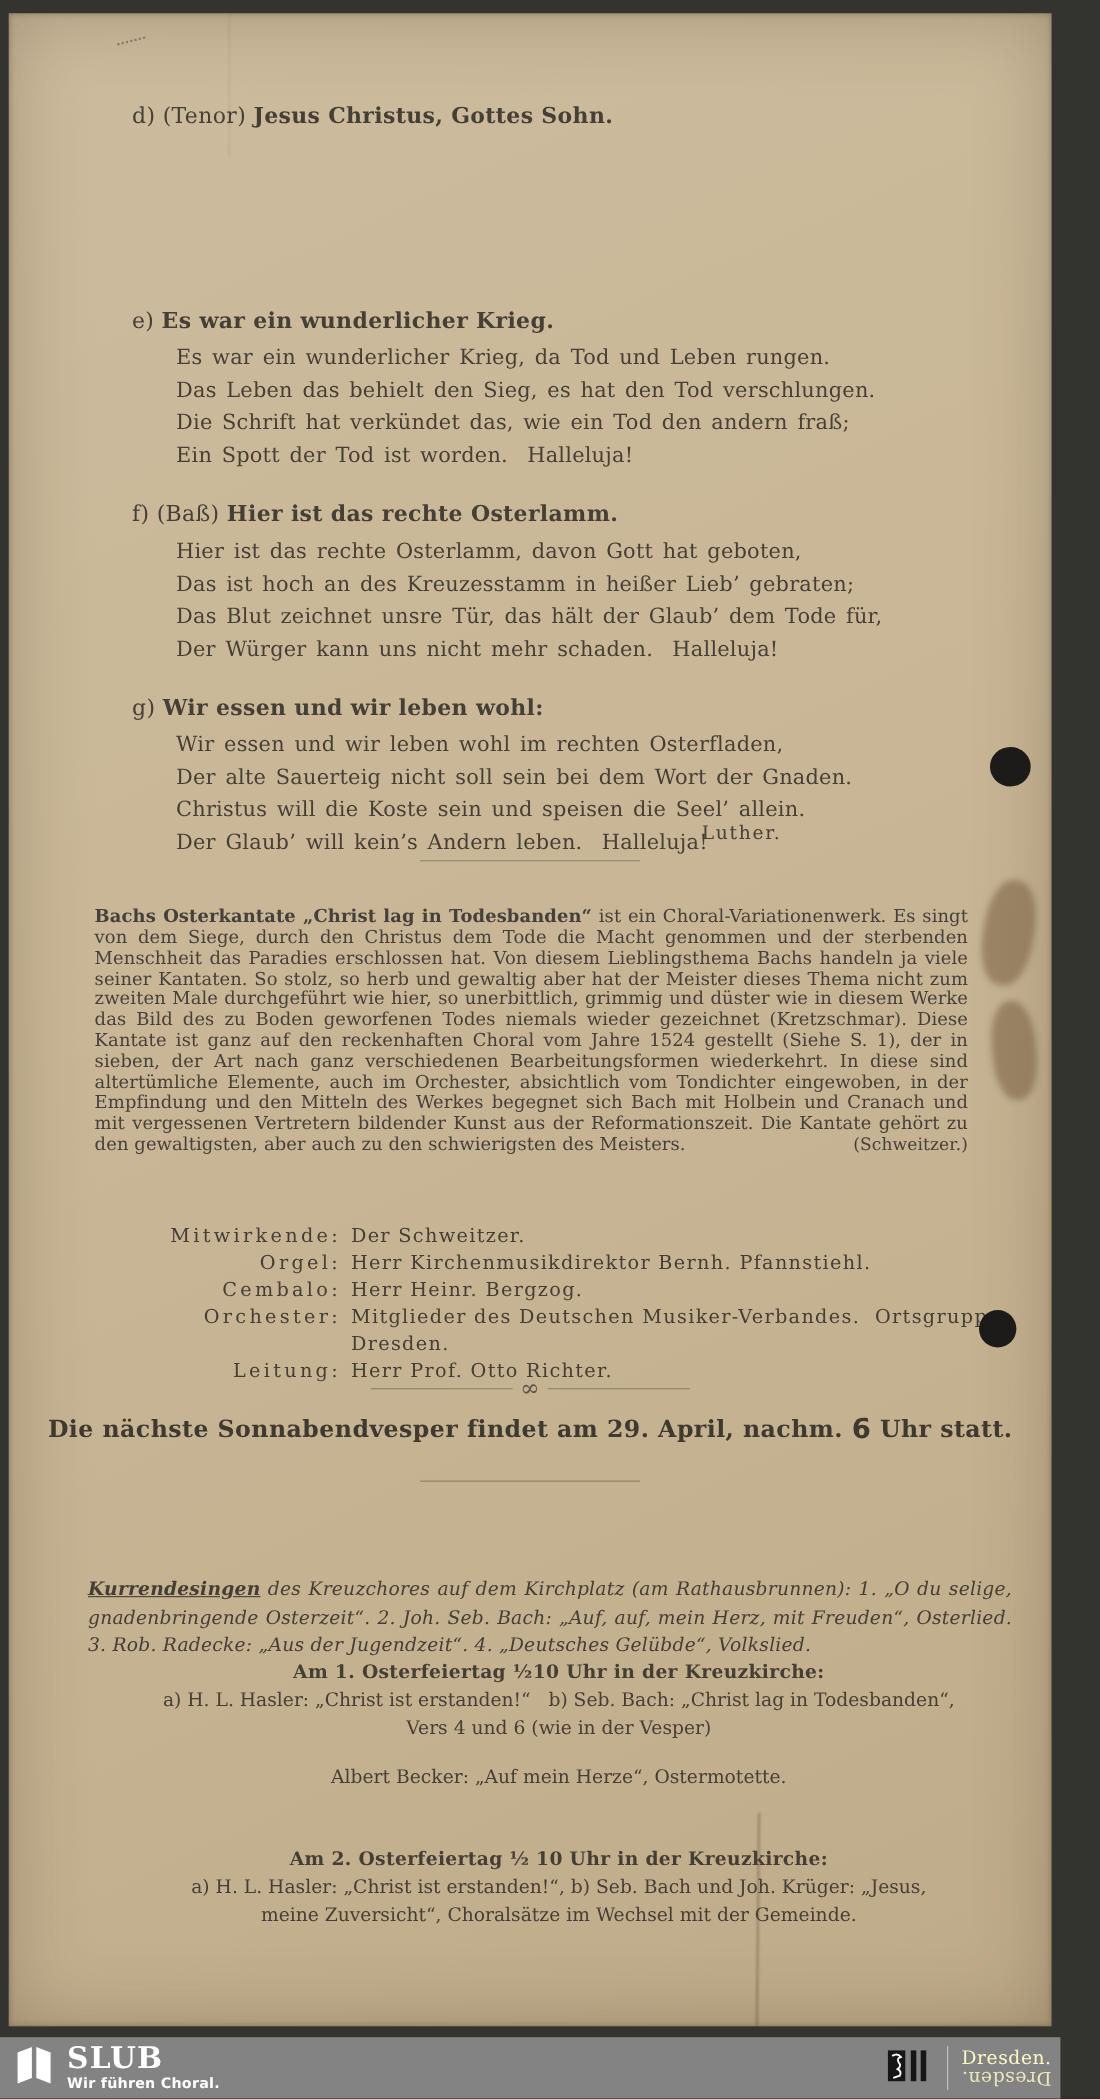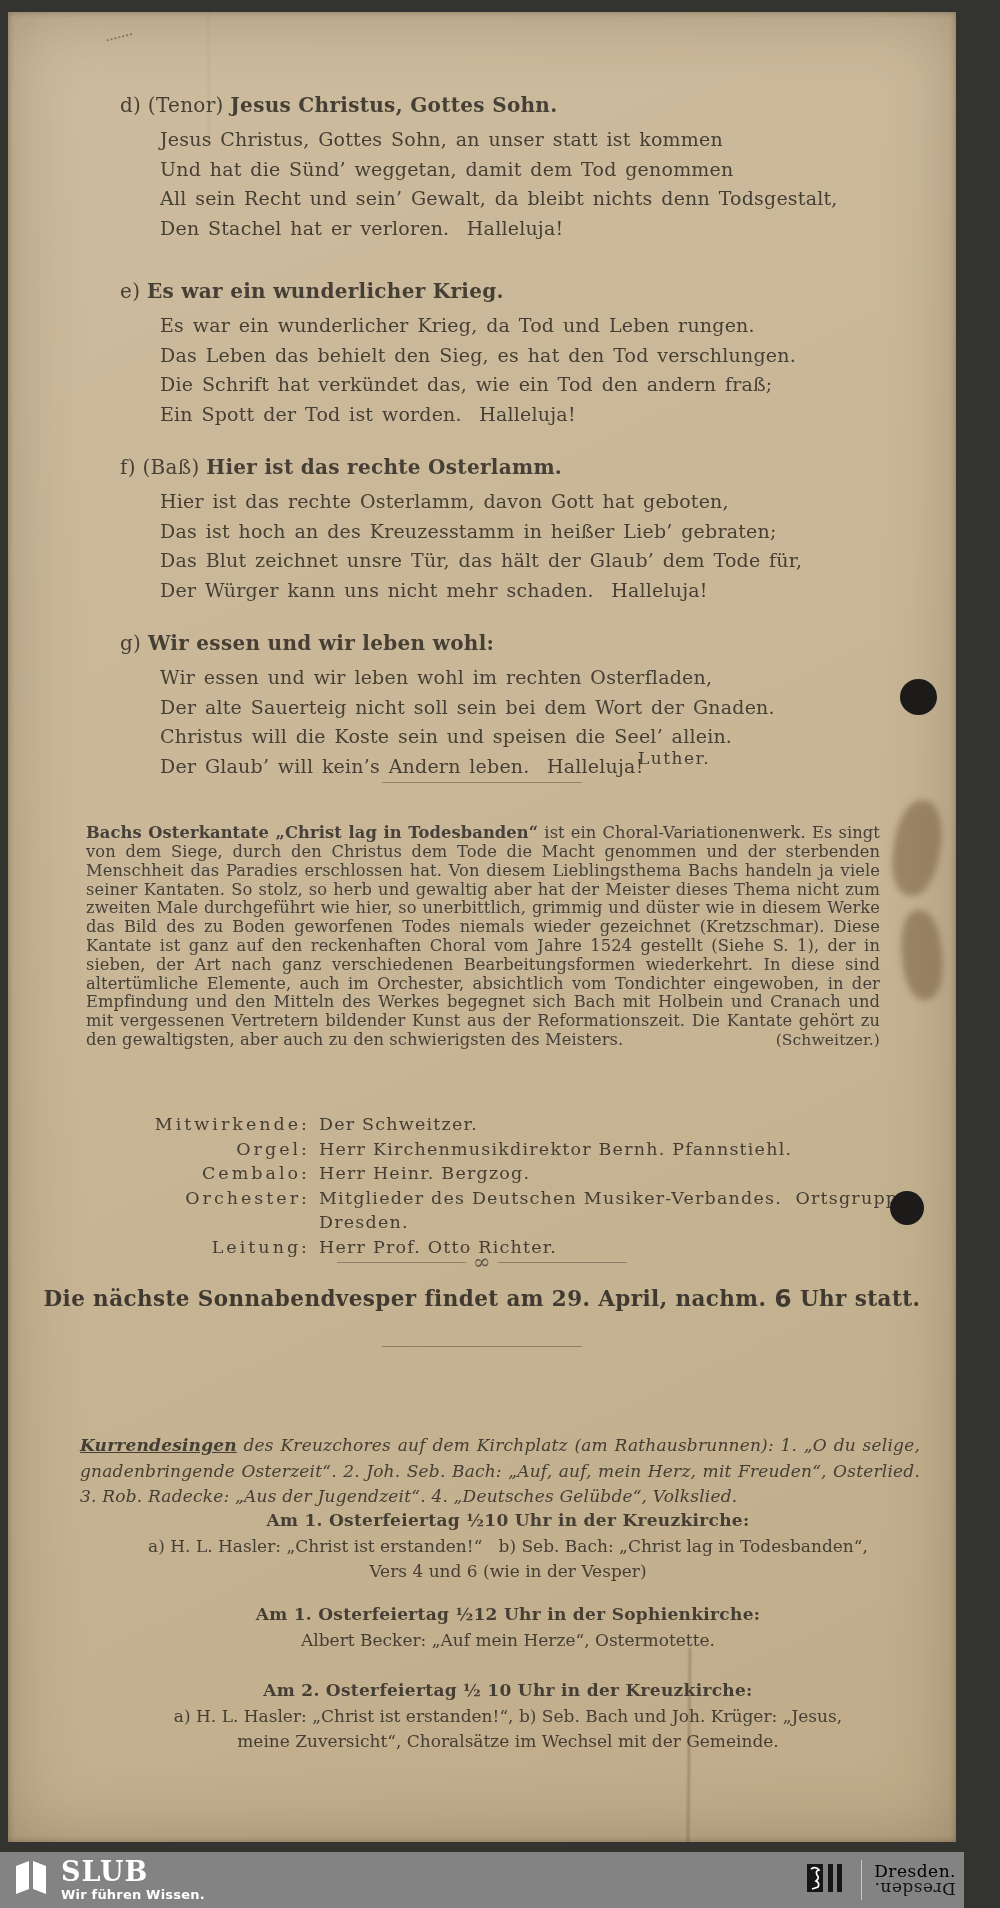--- a/index.html
+++ b/index.html
@@ -74,42 +74,38 @@
   .footer{position:absolute;left:0;top:1852px;width:964px;height:56px;background:#838383;
           font-family:"DejaVu Sans",sans-serif;}
   .slub-group{position:absolute;left:14px;top:6px;display:flex;align-items:flex-start;}
   .slub-text{margin-left:11px;}
   .slub-name{color:#fff;font-family:"DejaVu Serif",serif;font-weight:bold;font-size:27px;
              line-height:28px;letter-spacing:1px;}
   .slub-tagline{color:#fff;font-size:13px;font-weight:bold;margin-top:1px;letter-spacing:.2px;}
   .dresden-group{position:absolute;right:8px;top:6px;height:44px;display:flex;align-items:center;}
   .dresden-divider{width:1px;height:40px;background:#c6c6c6;margin:0 12px;}
   .dresden-texts{display:flex;flex-direction:column;justify-content:center;}
-  .dresden-text{color:#000000;font-family:"DejaVu Serif",serif;font-size:17px;line-height:18px;
+  .dresden-text{color:#fef9c3;font-family:"DejaVu Serif",serif;font-size:17px;line-height:18px;
                 letter-spacing:.5px;}
   .dresden-mirror{transform:rotate(180deg);opacity:.85;}
 </style>
 </head>
 <body>
 
 <div class="scan">
   <div class="paper">
 
     <div class="pencil-mark"></div>
     <div class="crease" id="crease-top"></div>
 
     <div class="verse" style="top:80px">
       <div class="verse-heading">
         <span class="vprefix">d) (Tenor)</span>
         <span class="vtitle">Jesus Christus, Gottes Sohn.</span>
       </div>
-      <div class="verse-lines">Jesus Christus, Gottes Sohn, an unser statt ist kommen
-Und hat die Sünd’ weggetan, damit dem Tod genommen
-All sein Recht und sein’ Gewalt, da bleibt nichts denn Todsgestalt,
-Den Stachel hat er verloren.  Halleluja!</div>
     </div>
 
     <div class="verse" style="top:266px">
       <div class="verse-heading">
         <span class="vprefix">e)</span>
         <span class="vtitle">Es war ein wunderlicher Krieg.</span>
       </div>
       <div class="verse-lines">Es war ein wunderlicher Krieg, da Tod und Leben rungen.
 Das Leben das behielt den Sieg, es hat den Tod verschlungen.
 Die Schrift hat verkündet das, wie ein Tod den andern fraß;
@@ -178,21 +174,20 @@
 
 
     <p class="kurrende"><span class="klead">Kurrendesingen</span><span> des Kreuzchores auf dem Kirchplatz (am Rathausbrunnen): 1. „O du selige, gnadenbringende Osterzeit“.  2. Joh. Seb. Bach: „Auf, auf, mein Herz, mit Freuden“, Osterlied.  3. Rob. Radecke: „Aus der Jugendzeit“.  4. „Deutsches Gelübde“, Volkslied.</span></p>
 
     <div class="event" id="event-1">
       <div class="event-heading">Am 1. Osterfeiertag ½10 Uhr in der Kreuzkirche:</div>
       <div class="event-body">a) H. L. Hasler: „Christ ist erstanden!“   b) Seb. Bach: „Christ lag in Todesbanden“,
 Vers 4 und 6 (wie in der Vesper)</div>
     </div>
     <div class="event" id="event-2">
-      <div class="event-heading">Am 1. Osterfeiertag ½12 Uhr in der Sophienkirche:</div>
       <div class="event-body">Albert Becker: „Auf mein Herze“, Ostermotette.</div>
     </div>
     <div class="event" id="event-3">
       <div class="event-heading">Am 2. Osterfeiertag ½ 10 Uhr in der Kreuzkirche:</div>
       <div class="event-body">a) H. L. Hasler: „Christ ist erstanden!“, b) Seb. Bach und Joh. Krüger: „Jesus,
 meine Zuversicht“, Choralsätze im Wechsel mit der Gemeinde.</div>
     </div>
 
     <div class="hole" id="hole-1"></div>
     <div class="hole" id="hole-2"></div>
@@ -204,21 +199,21 @@
   <div class="footer">
     <div class="slub-group">
       <span>
         <svg width="36" height="38" viewBox="0 0 36 38">
           <path d="M2 8 L15 3 L15 31 L2 36 Z" fill="#ffffff"></path>
           <path d="M19 3 L32 8 L32 36 L19 31 Z" fill="#ffffff"></path>
         </svg>
       </span>
       <span class="slub-text">
         <div class="slub-name">SLUB</div>
-        <div class="slub-tagline">Wir führen Wissen.</div>
+        <div class="slub-tagline">Wir führen Choral.</div>
       </span>
     </div>
     <div class="dresden-group">
       <span>
         <svg width="42" height="32" viewBox="0 0 42 32">
           <rect x="0" y="2" width="16" height="28" fill="#161616"></rect>
           <path d="M4 7 q5 -3 8 1 q-4 1 -2 5 q3 3 -1 6 q4 2 2 6 l-6 2" stroke="#ffffff" fill="none" stroke-width="1.7"></path>
           <rect x="21" y="2" width="5" height="28" fill="#161616"></rect>
           <rect x="30" y="2" width="5" height="28" fill="#161616"></rect>
         </svg>

